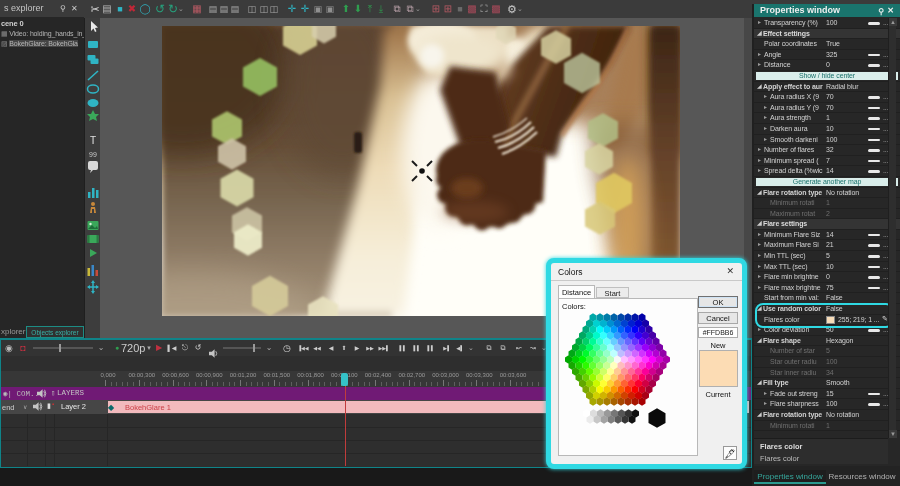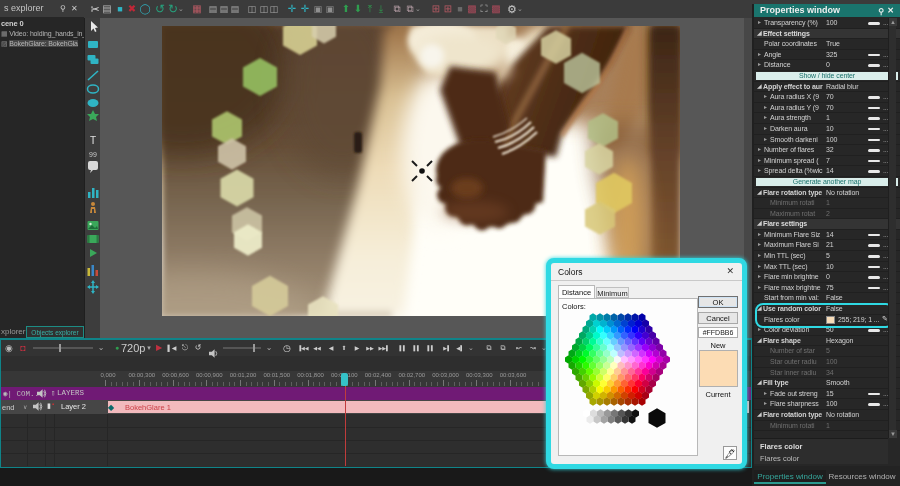--- a/index.html
+++ b/index.html
@@ -704,21 +704,21 @@
     <div id="pscroll">
       <div style="position:absolute;left:0;top:0;width:8px;height:8px;background:#3a3a3a;color:#999;font-size:6px;text-align:center;line-height:8px">▲</div>
       <div style="position:absolute;left:0;bottom:0;width:8px;height:8px;background:#3a3a3a;color:#999;font-size:6px;text-align:center;line-height:8px">▼</div>
     </div>
   </div>
   <div id="dlg">
     <div style="position:absolute;left:7px;top:4px;font-size:8.5px;color:#111">Colors</div>
     <div style="position:absolute;right:8px;top:3px;font-size:9px;color:#333">✕</div>
     <div style="position:absolute;left:0;top:17px;width:191px;height:1px;background:#c9c9c9"></div>
     <div style="position:absolute;left:7px;top:22px;width:37px;height:13px;background:#fdfdfd;border:1px solid #b8b8b8;border-bottom:none;font-size:7.5px;color:#111;text-align:center;line-height:13px;z-index:2">Distance</div>
-    <div style="position:absolute;left:45px;top:24px;width:33px;height:11px;background:#ececec;border:1px solid #c0c0c0;font-size:7.5px;color:#222;text-align:center;line-height:11px">Minimum</div>
+    <div style="position:absolute;left:45px;top:24px;width:33px;height:11px;background:#ececec;border:1px solid #c0c0c0;font-size:7.5px;color:#222;text-align:center;line-height:11px">Start</div>
     <div style="position:absolute;left:7px;top:34.5px;width:140px;height:158px;background:#fdfdfd;border:1px solid #b8b8b8"></div>
     <div style="position:absolute;left:11px;top:39px;font-size:7.5px;color:#111">Colors:</div>
     <svg id="hexpal" style="position:absolute;left:6px;top:48px" width="120" height="122" viewBox="0 0 120 122">
         <polygon points="11.5,44.3 15,46.4 15,50.6 11.5,52.7 8,50.6 8,46.4" fill="hsl(120,100%,33%)"></polygon>
         <polygon points="15,50.3 18.5,52.4 18.5,56.6 15,58.7 11.5,56.6 11.5,52.4" fill="hsl(112.48785589694728,100%,33%)"></polygon>
         <polygon points="18.5,56.3 22,58.4 22,62.6 18.5,64.7 15,62.6 15,58.4" fill="hsl(104.0546040990771,100%,33%)"></polygon>
         <polygon points="22,62.3 25.5,64.4 25.5,68.6 22,70.7 18.5,68.6 18.5,64.4" fill="hsl(94.94238458169696,100%,33%)"></polygon>
         <polygon points="25.5,68.3 29,70.4 29,74.6 25.5,76.7 22,74.6 22,70.4" fill="hsl(85.56101069119643,100%,33%)"></polygon>
         <polygon points="29,74.3 32.5,76.4 32.5,80.6 29,82.7 25.5,80.6 25.5,76.4" fill="hsl(76.39718102729637,100%,33%)"></polygon>
         <polygon points="32.5,80.3 36,82.4 36,86.6 32.5,88.7 29,86.6 29,82.4" fill="hsl(67.8749836510982,100%,33%)"></polygon>

